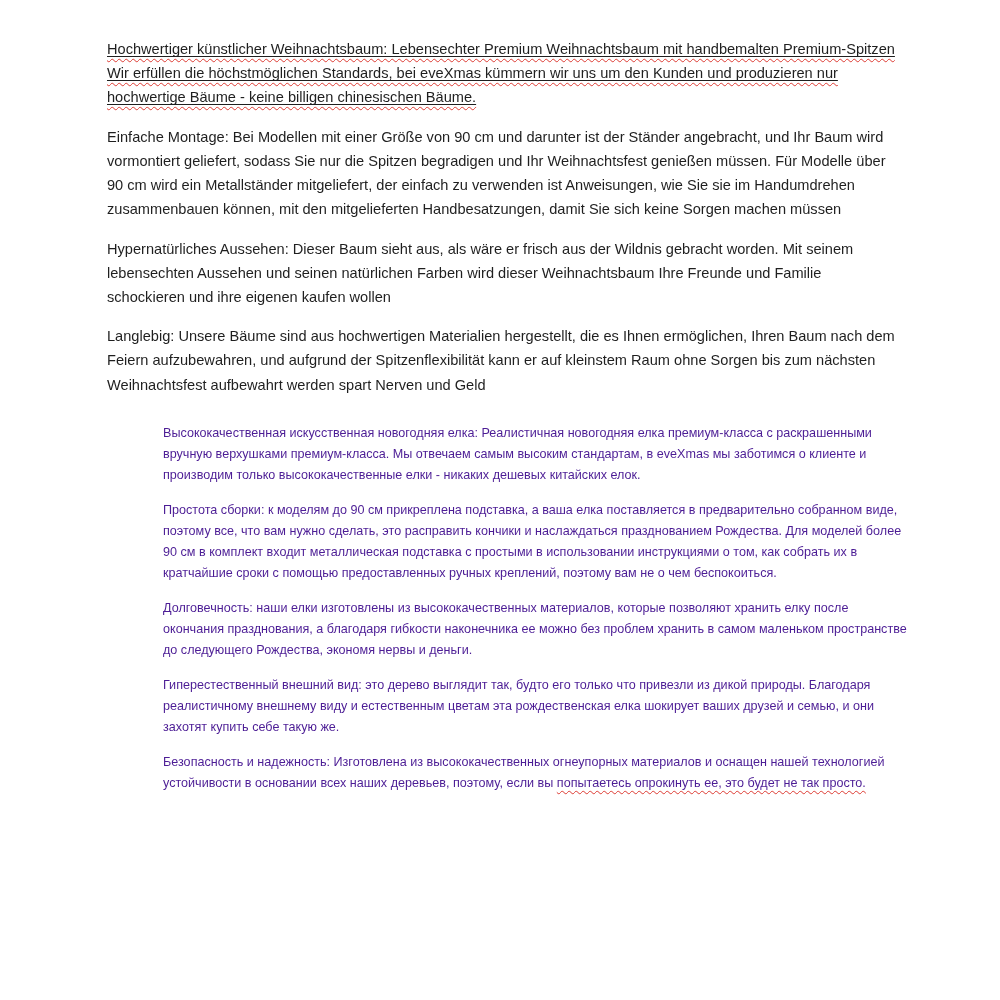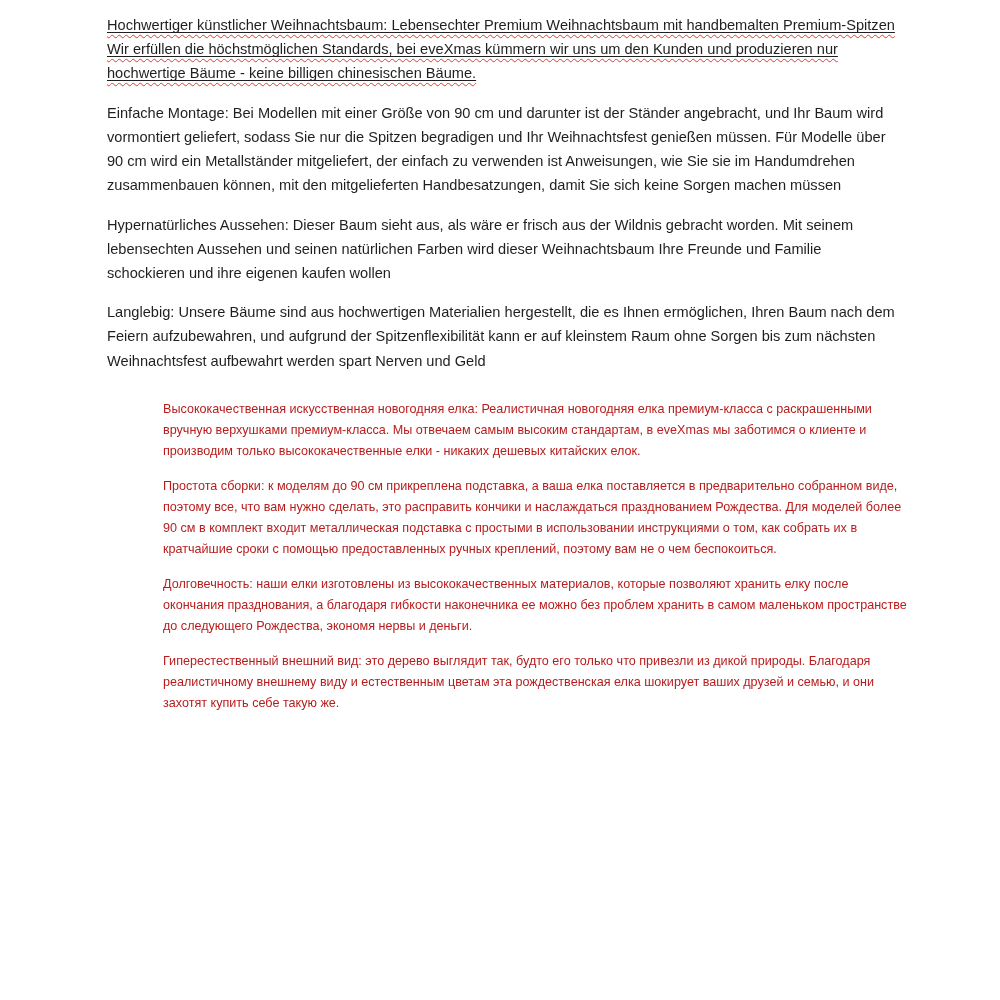--- a/index.html
+++ b/index.html
@@ -18,32 +18,33 @@
   }
   .page {
     padding-top: 13px;
   }
   
   .de-section {
     margin-left: 107px;
     width: 795px;
     font-size: 14.6px;
     line-height: 1.66;
+    margin-top: 24px;
   }
   .de-section p {
     margin: 0 0 15px 0;
   }
   
   .ru-section {
     margin-left: 163px;
     width: 744px;
     margin-top: 26px;
     font-size: 12.6px;
     line-height: 1.67;
-    color: #b91c1c;
+    color: #4c1d95;
   }
   .ru-section p {
     margin: 0 0 14px 0;
   }
   
   .underlined {
     text-decoration: underline;
     text-decoration-thickness: 1px;
     text-decoration-skip-ink: none;
     text-underline-offset: 2px;
@@ -77,15 +78,16 @@
 
   <div class="ru-section">
     <p>Высококачественная искусственная новогодняя елка: Реалистичная новогодняя елка премиум-класса с раскрашенными вручную верхушками премиум-класса. Мы отвечаем самым высоким стандартам, в eveXmas мы заботимся о клиенте и производим только высококачественные елки - никаких дешевых китайских елок.</p>
 
     <p>Простота сборки: к моделям до 90 см прикреплена подставка, а ваша елка поставляется в предварительно собранном виде, поэтому все, что вам нужно сделать, это расправить кончики и наслаждаться празднованием Рождества. Для моделей более 90 см в комплект входит металлическая подставка с простыми в использовании инструкциями о том, как собрать их в кратчайшие сроки с помощью предоставленных ручных креплений, поэтому вам не о чем беспокоиться.</p>
 
     <p>Долговечность: наши елки изготовлены из высококачественных материалов, которые позволяют хранить елку после окончания празднования, а благодаря гибкости наконечника ее можно без проблем хранить в самом маленьком пространстве до следующего Рождества, экономя нервы и деньги.</p>
 
     <p>Гиперестественный внешний вид: это дерево выглядит так, будто его только что привезли из дикой природы. Благодаря реалистичному внешнему виду и естественным цветам эта рождественская елка шокирует ваших друзей и семью, и они захотят купить себе такую же.</p>
 
+    <p><span>Безопасность и надежность: Изготовлена из высококачественных огнеупорных материалов и оснащен нашей технологией устойчивости в основании всех наших деревьев, поэтому, если вы </span><span class="spell">попытаетесь опрокинуть ее, это будет не так просто.</span></p>
   </div>
 
 </div>
 
 </body></html>

